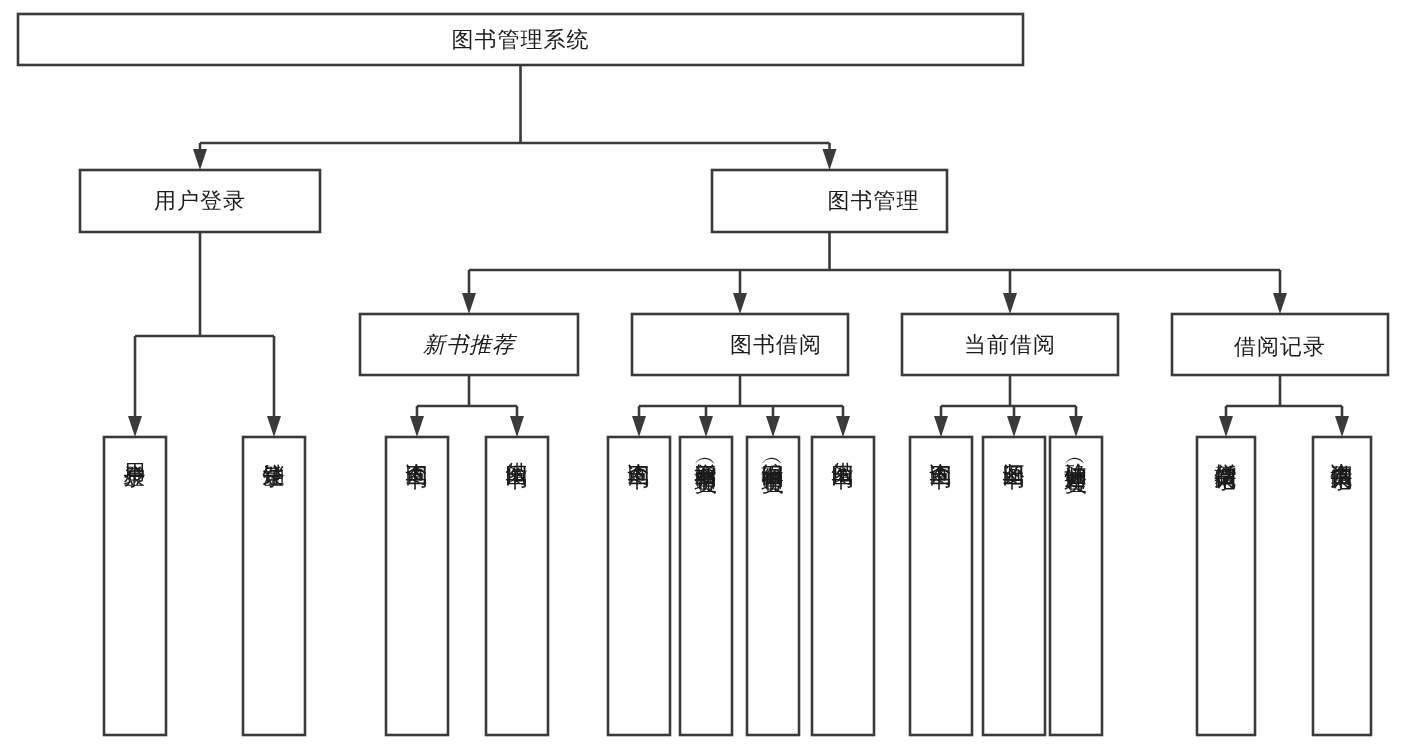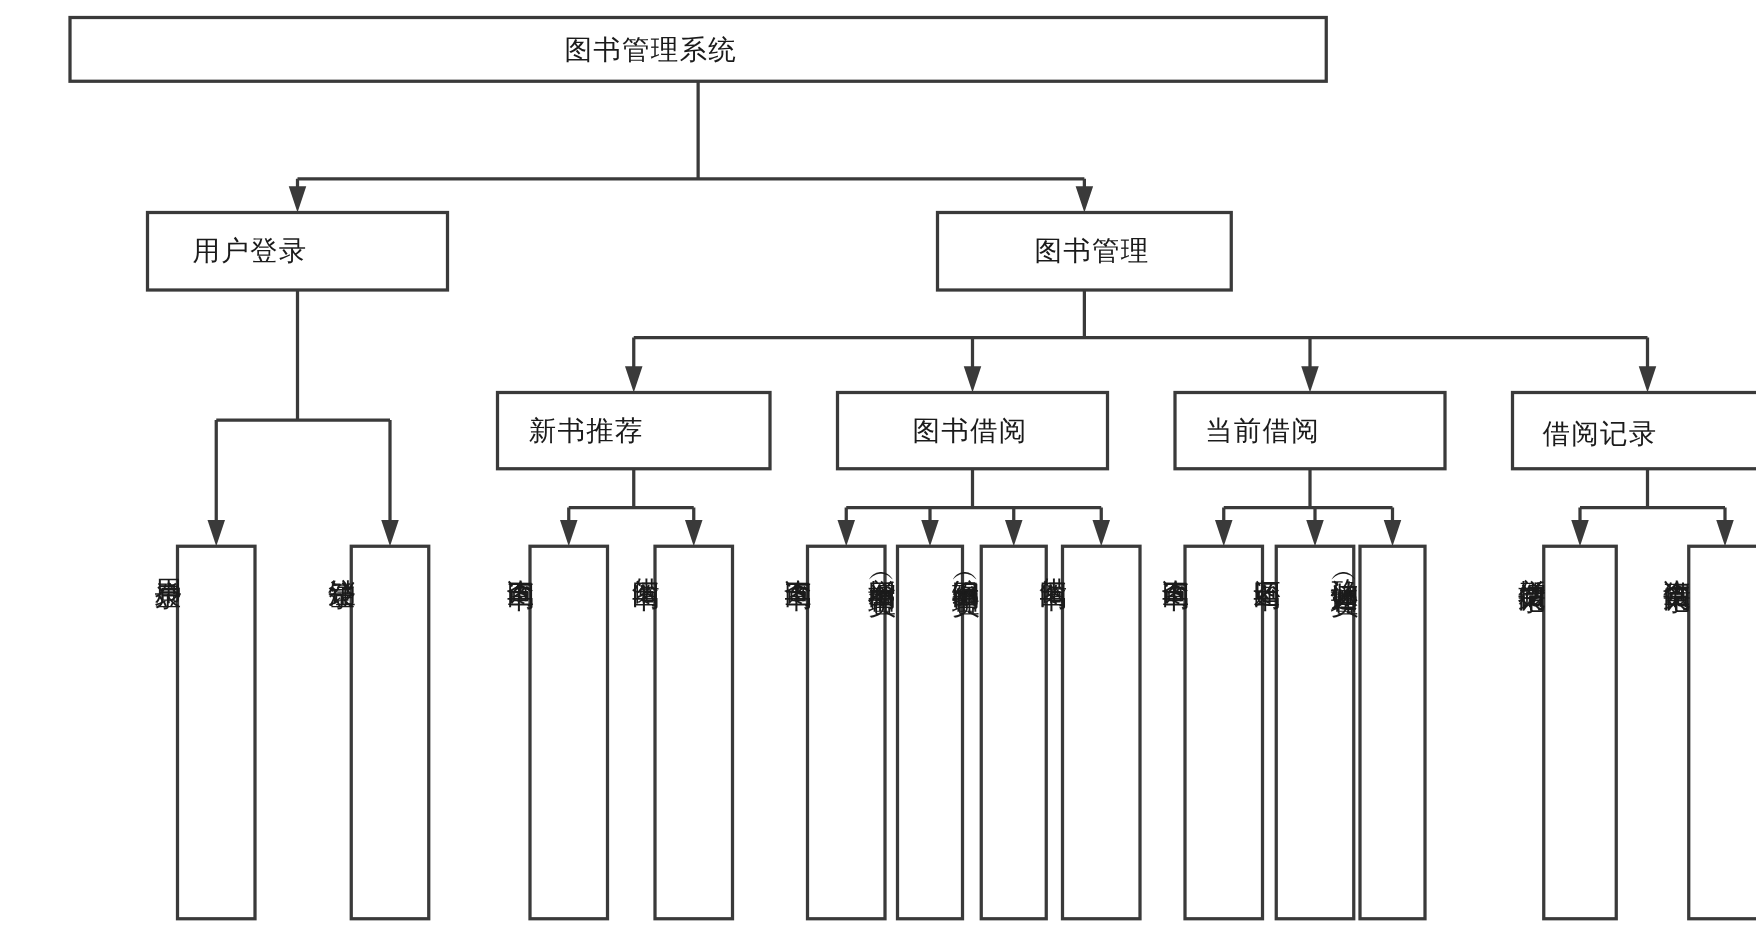--- a/index.html
+++ b/index.html
@@ -13,21 +13,20 @@
     font-family: "Liberation Sans", "DejaVu Sans", sans-serif;
     overflow: hidden;
     position: relative;
   }
   #diagram-root {
     position: absolute;
     left: 0;
     top: 0;
     width: 1299px;
     height: 747px;
-    padding-left: 38px;
   }
   svg#tree-svg {
     display: block;
     width: 1405px;
     height: 747px;
   }
   .node-box {
     fill: #ffffff;
     stroke: #3a3a3a;
     stroke-width: 2.6;
@@ -169,21 +168,21 @@
   <div id="labels-layer">
       <div class="h-label-wrap" style="left: 18px; top: 14px; width: 1005px; height: 51px;">
         <div class="h-label-text">图书管理系统</div>
       </div>
       <div class="h-label-wrap" style="left: 80px; top: 170px; width: 240px; height: 62px;">
         <div class="h-label-text">用户登录</div>
       </div>
       <div class="h-label-wrap" style="left: 712px; top: 170px; width: 235px; height: 62px; margin-left: 44px;">
         <div class="h-label-text">图书管理</div>
       </div>
-      <div class="h-label-wrap" style="left: 360px; top: 314px; width: 218px; height: 61px;">
+      <div class="h-label-wrap" style="left: 360px; top: 314px; width: 218px; height: 61px; font-style: italic;">
         <div class="h-label-text">新书推荐</div>
       </div>
       <div class="h-label-wrap" style="left: 632px; top: 314px; width: 216px; height: 61px; margin-left: 36px;">
         <div class="h-label-text">图书借阅</div>
       </div>
       <div class="h-label-wrap" style="left: 902px; top: 314px; width: 216px; height: 61px;">
         <div class="h-label-text">当前借阅</div>
       </div>
       <div class="h-label-wrap" style="left: 1172px; top: 316px; width: 216px; height: 61px;">
         <div class="h-label-text">借阅记录</div>

